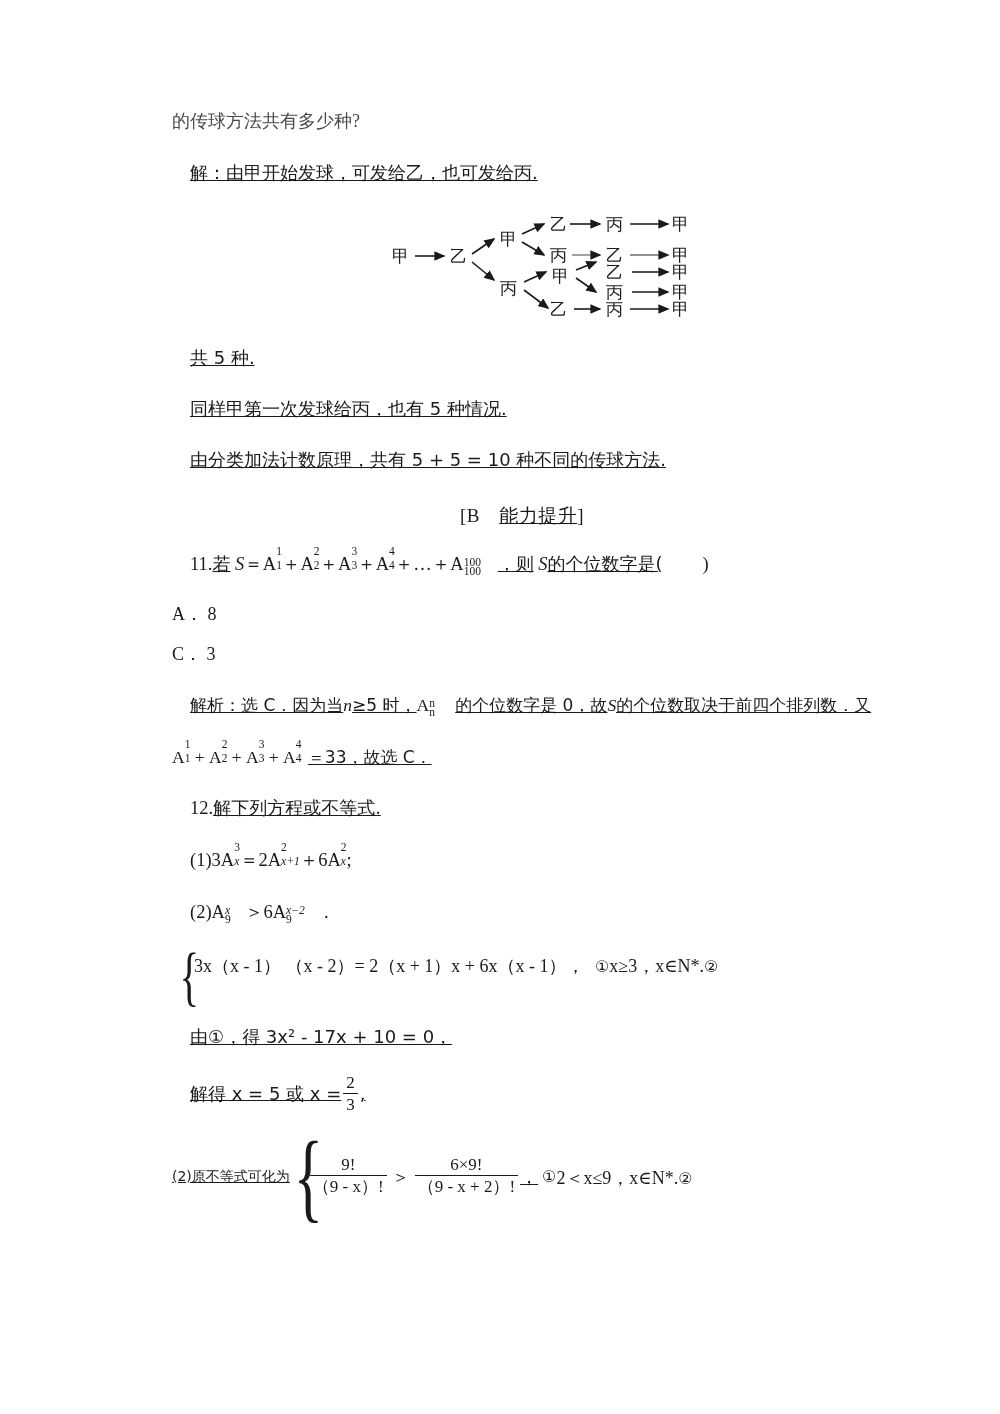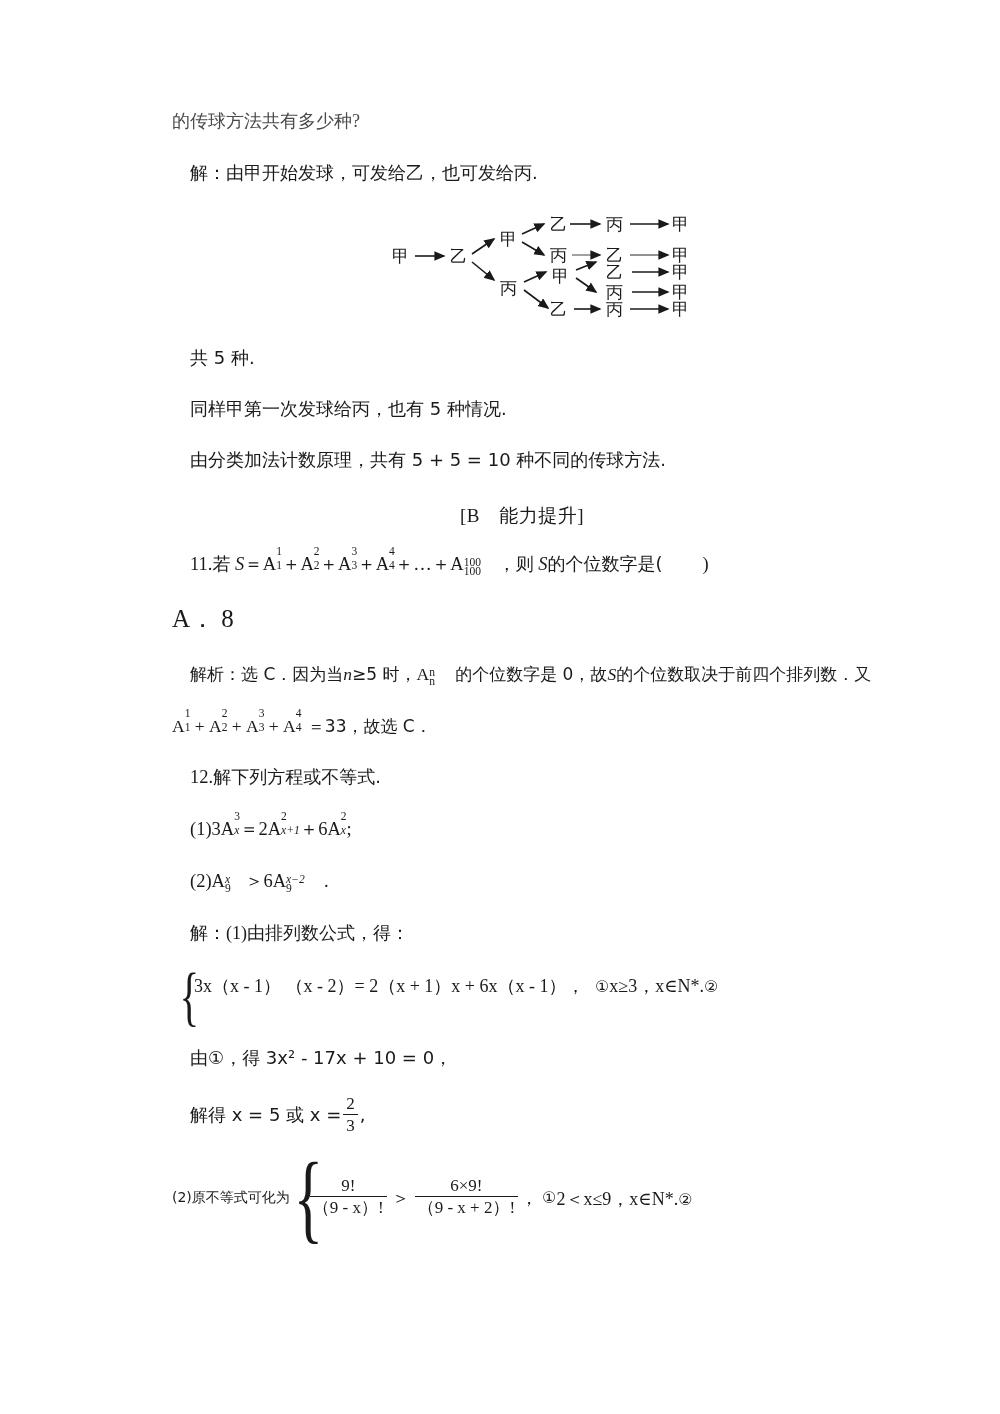--- a/index.html
+++ b/index.html
@@ -32,21 +32,21 @@
   
   .para {
     font-size: 18.5px;
     line-height: 1.55;
     margin: 0 0 23px 0;
     white-space: nowrap;
   }
   .para.faint { color: #4a4a4a; font-size: 18px; }
   .para.small-indent { padding-left: 18px; }
 
-  .cn { font-family: "DejaVu Sans", "Liberation Sans", sans-serif; font-size: 18px; }
+  .cn { font-family: "DejaVu Sans", "Liberation Sans", sans-serif; font-size: 18px; text-decoration: underline; }
   .mathit { font-family: "Liberation Serif", serif; font-style: italic; }
   .mathrm { font-family: "Liberation Serif", serif; font-style: normal; }
 
   
   .perm {
     display: inline-block;
     position: relative;
     white-space: nowrap;
     vertical-align: baseline;
   }
@@ -89,21 +89,21 @@
     font-size: 19px;
     margin: 0 0 20px 0;
     letter-spacing: 0.5px;
   }
   .section-head .cn { font-size: 19px; }
 
   
   .choices {
     display: flex;
     margin: 0 0 10px 0;
-    font-size: 25px;
+    font-size: 18px;
   }
   .choice-col { width: 340px; }
   .choice-row { margin-bottom: 16px; }
 
   
   .frac {
     display: inline-block;
     vertical-align: middle;
     text-align: center;
     font-size: 17px;
@@ -243,20 +243,24 @@
       <span class="mathrm">11.</span><span class="cn">若</span>
       <span class="mathit">S</span><span>＝</span><span class="perm"><span class="base">A</span><span class="ss"><span class="sup-l">1</span><span class="sub-l">1</span></span></span><span>＋</span><span class="perm"><span class="base">A</span><span class="ss"><span class="sup-l">2</span><span class="sub-l">2</span></span></span><span>＋</span><span class="perm"><span class="base">A</span><span class="ss"><span class="sup-l">3</span><span class="sub-l">3</span></span></span><span>＋</span><span class="perm"><span class="base">A</span><span class="ss"><span class="sup-l">4</span><span class="sub-l">4</span></span></span><span>＋</span><span class="mathrm">…</span><span>＋</span><span class="perm overlap"><span class="base">A</span><span class="ss"><span class="sup-l">100</span><span class="sub-l">100</span></span></span><span class="cn" style="margin-left:14px;">，则</span>
       <span class="mathit">S</span><span class="cn">的个位数字是(</span><span style="display:inline-block;width:40px;"></span><span class="mathrm">)</span>
     </p>
 
     <div class="choices">
       <div class="choice-col">
         <div class="choice-row">
           <span class="mathrm">A．</span>
           <span class="mathrm">8</span>
+        </div>
+        <div class="choice-row">
+          <span class="mathrm">C．</span>
+          <span class="mathrm">3</span>
         </div>
       </div>
     </div>
 
     <p class="para small-indent" style="font-size:17.5px;">
       <span class="cn" style="font-size:17px;">解析：选 C．因为当</span><span class="mathit">n</span><span class="cn" style="font-size:17px;">≥5 时，</span><span class="perm overlap"><span class="base">A</span><span class="ss"><span class="sup-l">n</span><span class="sub-l">n</span></span></span><span class="cn" style="font-size:17px;margin-left:6px;">的个位数字是 0，故</span><span class="mathit">S</span><span class="cn" style="font-size:17px;">的个位数取决于前四个排列数．又</span>
     </p>
 
     <p class="para" style="font-size:17.5px;">
       <span class="perm"><span class="base">A</span><span class="ss"><span class="sup-l">1</span><span class="sub-l">1</span></span></span>
@@ -274,23 +278,20 @@
     </p>
 
     <p class="para small-indent">
       <span class="mathrm">(1)</span><span class="mathrm">3</span><span class="perm"><span class="base">A</span><span class="ss"><span class="sup-l">3</span><span class="sub-l" style="font-style:italic;">x</span></span></span><span>＝</span><span class="mathrm">2</span><span class="perm"><span class="base">A</span><span class="ss"><span class="sup-l">2</span><span class="sub-l" style="font-style:italic;">x+1</span></span></span><span>＋</span><span class="mathrm">6</span><span class="perm"><span class="base">A</span><span class="ss"><span class="sup-l">2</span><span class="sub-l" style="font-style:italic;">x</span></span></span><span class="mathrm">;</span>
     </p>
 
     <p class="para small-indent">
       <span class="mathrm">(2)</span><span class="perm overlap"><span class="base">A</span><span class="ss"><span class="sup-l" style="font-style:italic;">x</span><span class="sub-l">9</span></span></span><span>＞</span><span class="mathrm">6</span><span class="perm overlap" style="margin-right:18px;"><span class="base">A</span><span class="ss"><span class="sup-l" style="font-style:italic;">x−2</span><span class="sub-l">9</span></span></span><span class="mathrm">.</span>
     </p>
 
-    <p class="para small-indent cn">
-      <span>解：</span><span class="mathrm" style="font-family:'Liberation Serif',serif;">(1)由排列数公式，得：</span>
-    </p>
 
     <div class="system">
       <div class="brace">{</div>
       <div class="system-rows">
         <div class="srow">
           <span class="mathit" style="font-style:normal;">3x（x - 1）  （x - 2）= 2（x + 1）x + 6x（x - 1），</span>
           <span class="circled inline-label">①</span>
         </div>
         <div class="srow">
           <span>x≥3，x∈N*.</span><span class="circled">②</span>

